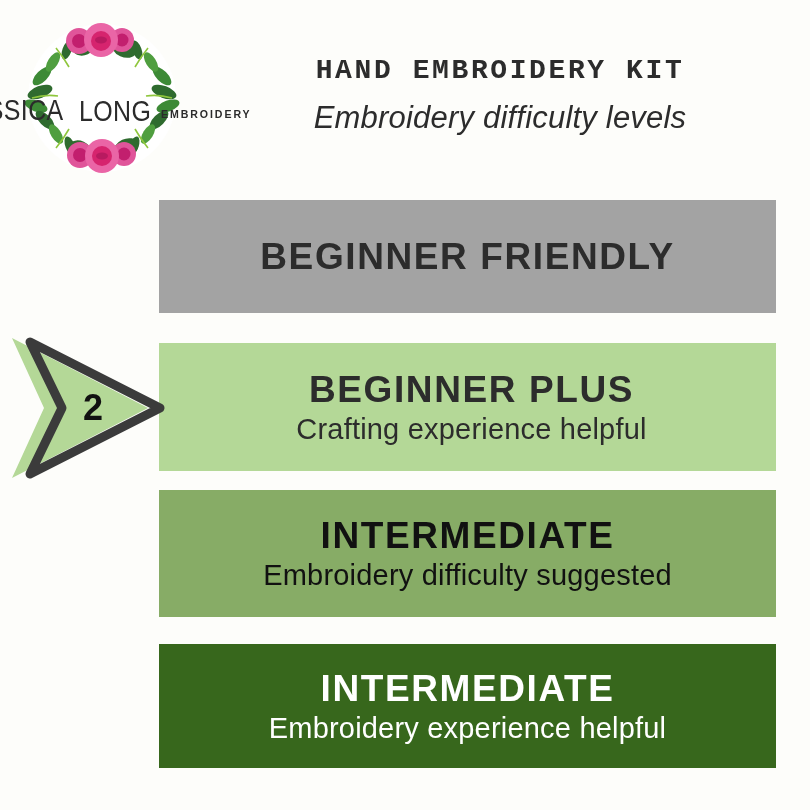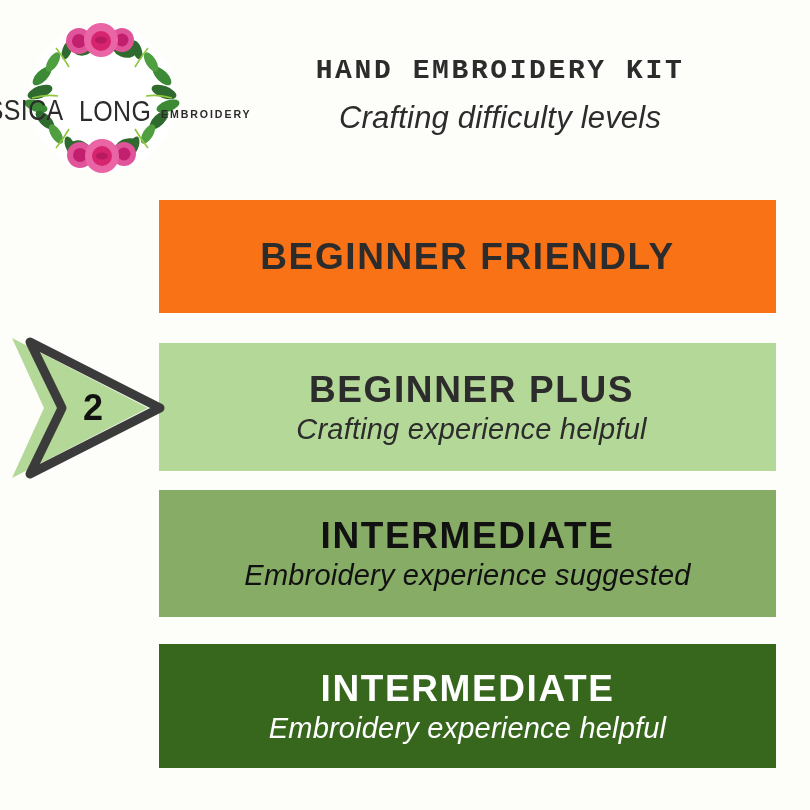--- a/index.html
+++ b/index.html
@@ -106,21 +106,20 @@
   }
   .band-title {
     font-family: "Liberation Sans", sans-serif;
     font-weight: 700;
     font-size: 37px;
     letter-spacing: 1.6px;
     line-height: 43px;
   }
   .band-sub {
     font-family: "Liberation Sans", sans-serif;
-    font-style: italic;
     font-weight: 400;
     font-size: 29px;
     line-height: 36px;
     letter-spacing: 0.2px;
   }
   .band-1 { height: 113px; margin-bottom: 30px; }
   .band-2 { height: 128px; margin-bottom: 19px; padding-left: 8px; }
   .band-3 { height: 127px; margin-bottom: 27px; }
   .band-4 { height: 124px; }
 
@@ -211,37 +210,37 @@
     </svg>
     <div class="logo-text">
       <div class="logo-line1" style="color: rgb(43, 43, 43);">JESSICA</div>
       <div class="logo-line2" style="color: rgb(43, 43, 43);">LONG</div>
       <div class="logo-line3" style="color: rgb(43, 43, 43);">EMBROIDERY</div>
     </div>
   </div>
 
   <div class="header" style="color: rgb(44, 44, 44);">
     <div class="title">HAND EMBROIDERY KIT</div>
-    <div class="subtitle">Crafting difficulty levels</div>
+    <div class="subtitle">Embroidery difficulty levels</div>
   </div>
 
   <div class="bands">
 
-    <div class="band band-1" style="background: #f97316; color: rgb(44, 44, 44);">
+    <div class="band band-1" style="background: #a3a3a3; color: rgb(44, 44, 44);">
       <div class="band-title">BEGINNER FRIENDLY</div>
     </div>
 
     <div class="band band-2" style="background: rgb(180, 216, 151); color: rgb(44, 44, 44);">
       <div class="band-title">BEGINNER PLUS</div>
       <div class="band-sub">Crafting experience helpful</div>
     </div>
 
     <div class="band band-3" style="background: rgb(135, 172, 102); color: rgb(17, 17, 17);">
       <div class="band-title">INTERMEDIATE</div>
-      <div class="band-sub">Embroidery experience suggested</div>
+      <div class="band-sub">Embroidery difficulty suggested</div>
     </div>
 
     <div class="band band-4" style="background: rgb(55, 103, 28); color: rgb(255, 255, 255);">
       <div class="band-title">INTERMEDIATE</div>
       <div class="band-sub">Embroidery experience helpful</div>
     </div>
 
   </div>
 
   <div class="marker">

